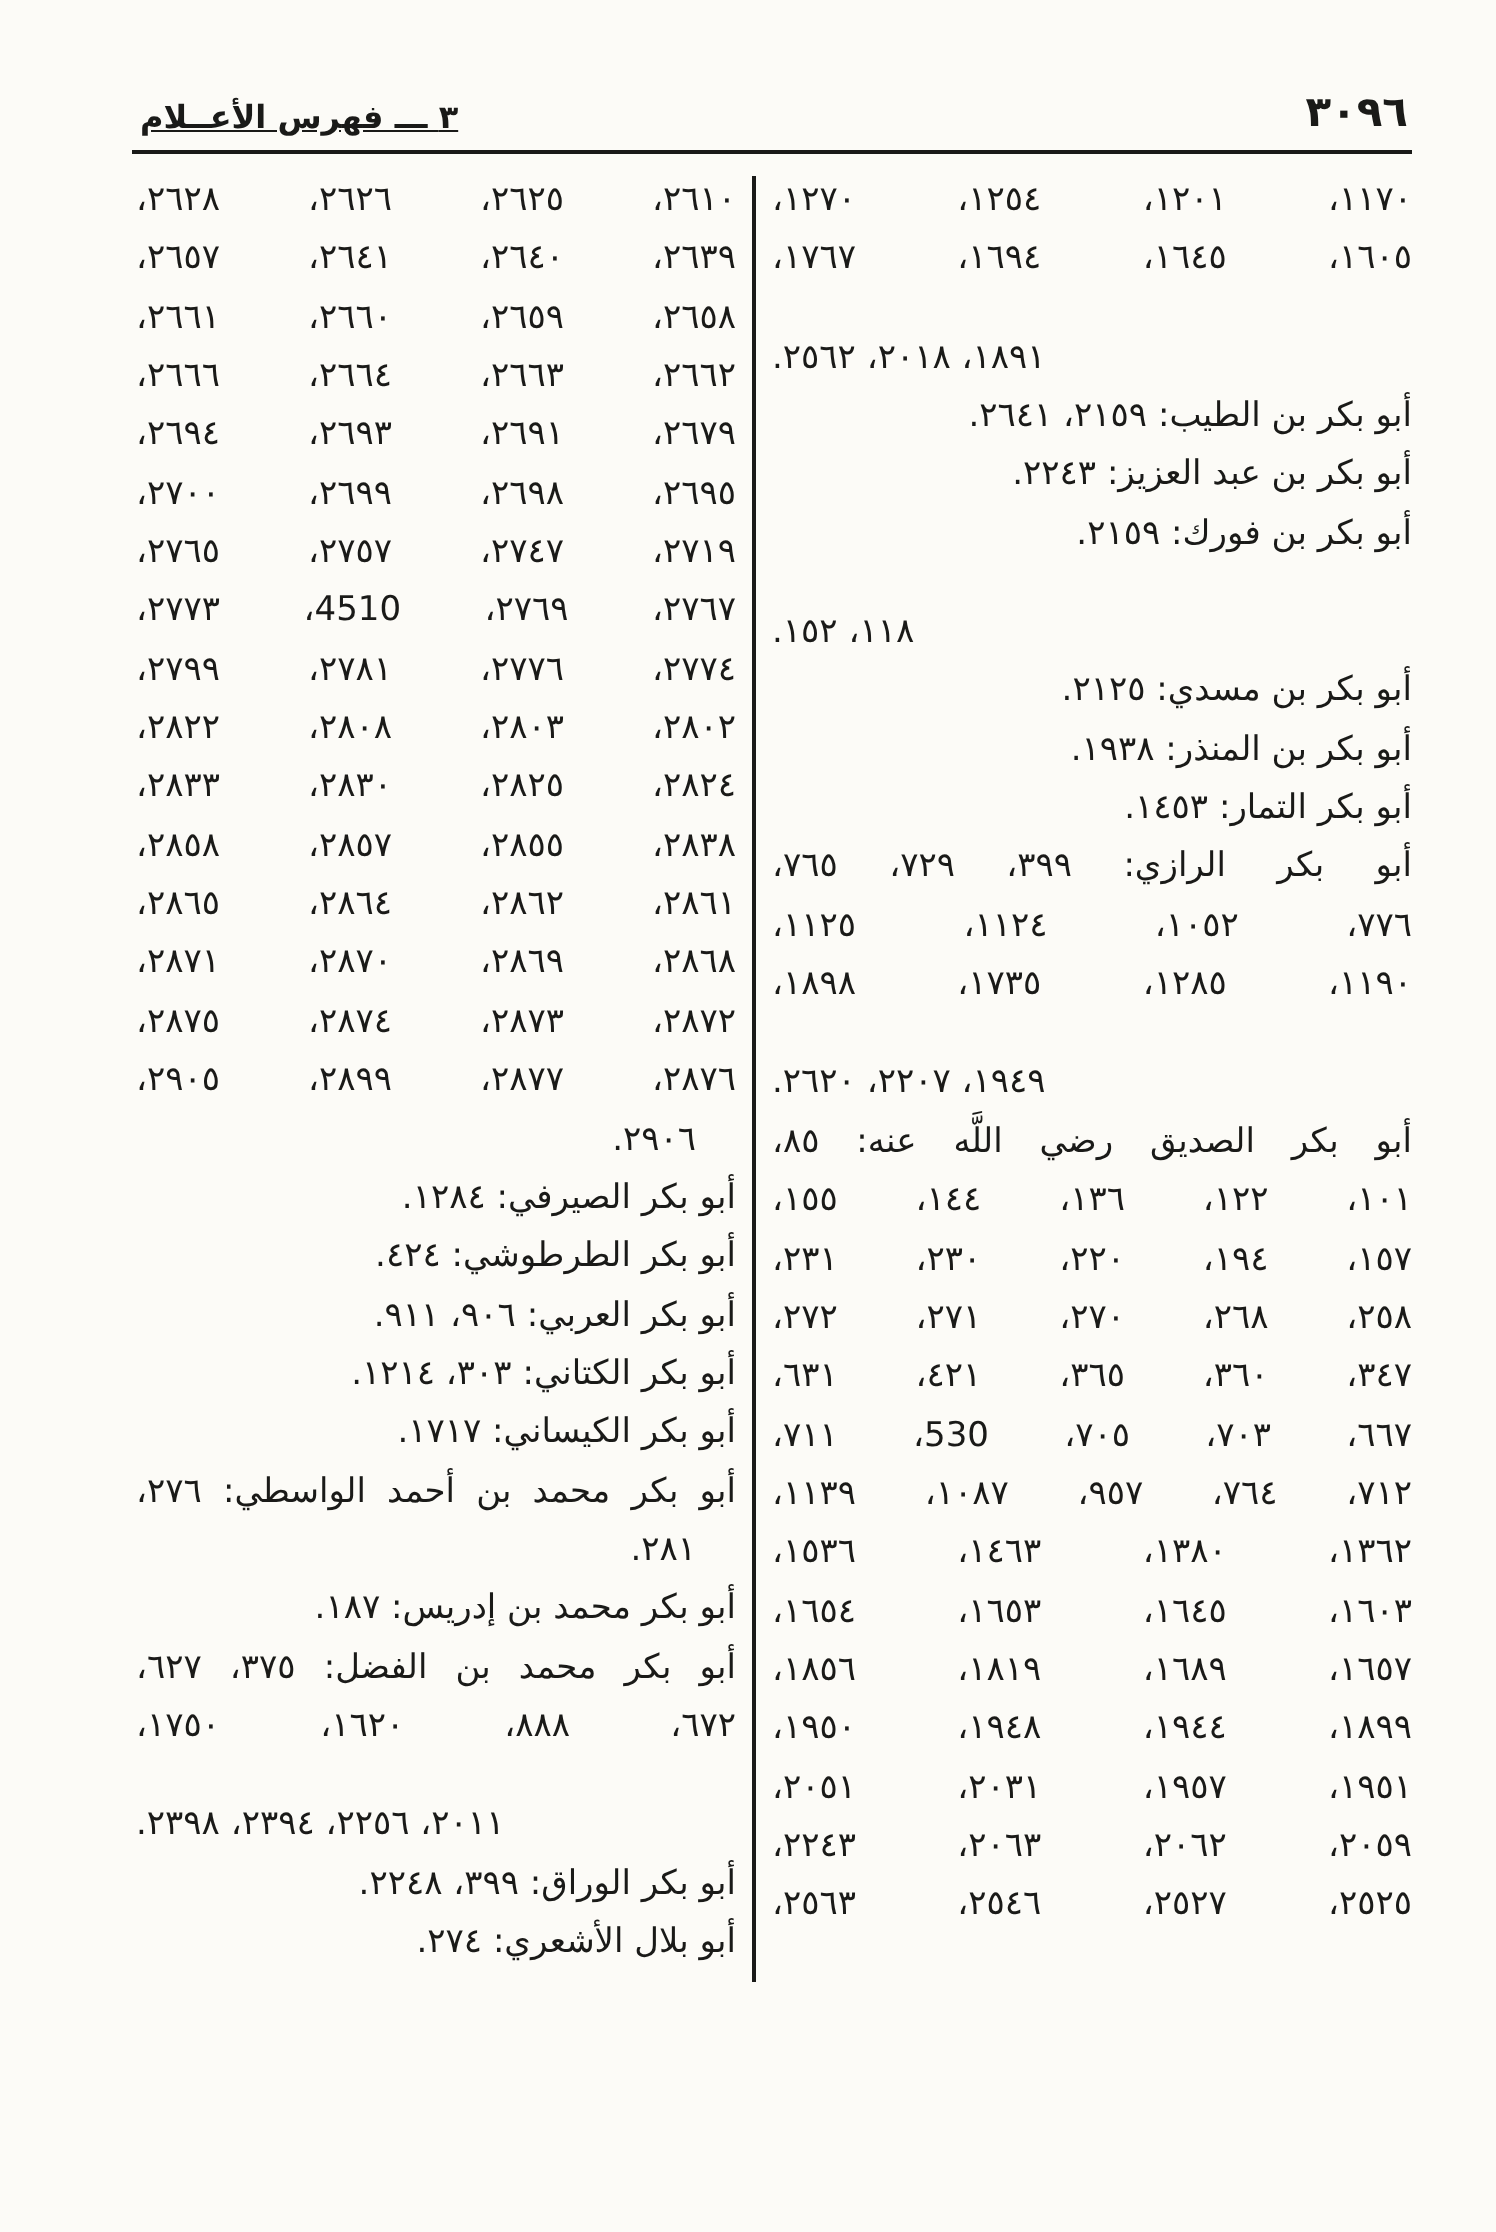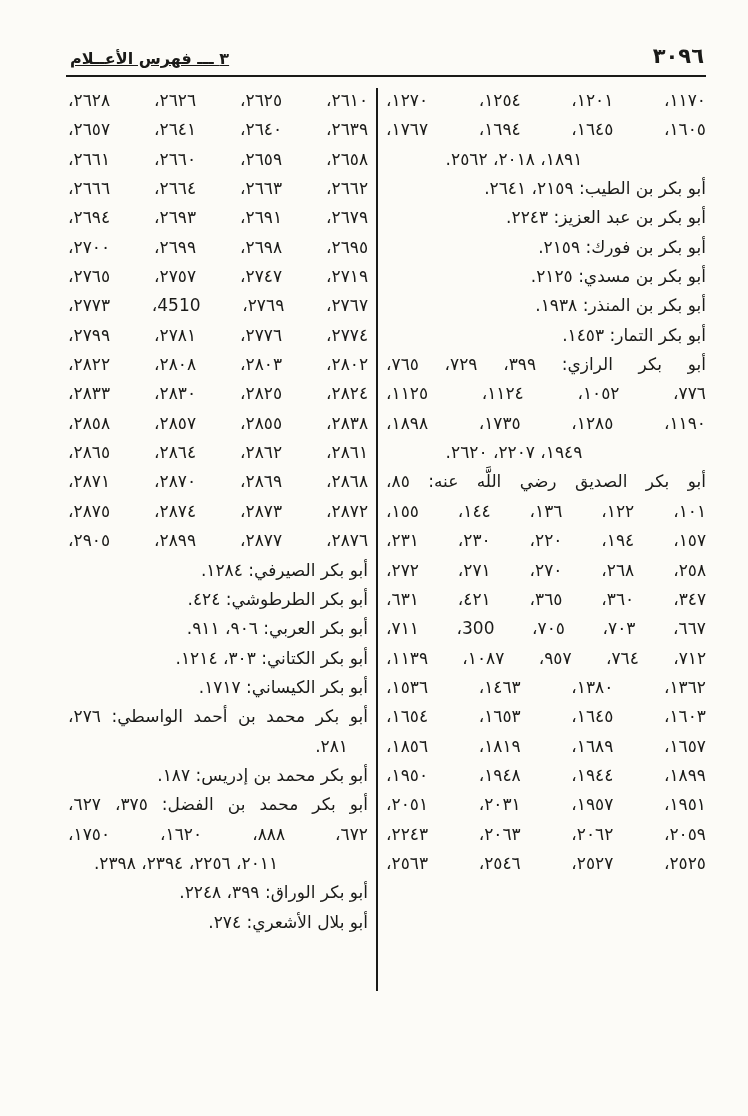--- a/index.html
+++ b/index.html
@@ -58,53 +58,54 @@
     flex:none;
   }
   .col-b{width:300px;}
   .ln{
     font-size:17px;
     line-height:29.35px;
     height:29.35px;
   }
   .ln-j{text-align:justify;text-align-last:justify;}
   .ln-r{text-align:right;}
-  .ln-c{text-align:center;text-indent:64px;}
+  .ln-c{text-align:left;text-indent:64px;margin-top:20px;}
   .ln-c2{text-align:right;text-indent:20px;}
 </style>
 </head>
 <body>
 
 <div class="page">
   <div class="header">
     <div class="page-number">٣٠٩٦</div>
     <div class="running-title">٣ ـــ فهرس الأعــلام</div>
   </div>
   <div class="rule"></div>
   <div class="columns">
     <div class="col col-a">
         <div class="ln ln-j">١١٧٠، ١٢٠١، ١٢٥٤، ١٢٧٠،</div>
         <div class="ln ln-j">١٦٠٥، ١٦٤٥، ١٦٩٤، ١٧٦٧،</div>
         <div class="ln ln-c">١٨٩١، ٢٠١٨، ٢٥٦٢.</div>
         <div class="ln ln-r">أبو بكر بن الطيب: ٢١٥٩، ٢٦٤١.</div>
         <div class="ln ln-r">أبو بكر بن عبد العزيز: ٢٢٤٣.</div>
         <div class="ln ln-r">أبو بكر بن فورك: ٢١٥٩.</div>
+        <div class="ln ln-c">١١٨، ١٥٢.</div>
         <div class="ln ln-r">أبو بكر بن مسدي: ٢١٢٥.</div>
         <div class="ln ln-r">أبو بكر بن المنذر: ١٩٣٨.</div>
         <div class="ln ln-r">أبو بكر التمار: ١٤٥٣.</div>
         <div class="ln ln-j">أبو بكر الرازي: ٣٩٩، ٧٢٩، ٧٦٥،</div>
         <div class="ln ln-j">٧٧٦، ١٠٥٢، ١١٢٤، ١١٢٥،</div>
         <div class="ln ln-j">١١٩٠، ١٢٨٥، ١٧٣٥، ١٨٩٨،</div>
         <div class="ln ln-c">١٩٤٩، ٢٢٠٧، ٢٦٢٠.</div>
         <div class="ln ln-j">أبو بكر الصديق رضي اللَّه عنه: ٨٥،</div>
         <div class="ln ln-j">١٠١، ١٢٢، ١٣٦، ١٤٤، ١٥٥،</div>
         <div class="ln ln-j">١٥٧، ١٩٤، ٢٢٠، ٢٣٠، ٢٣١،</div>
         <div class="ln ln-j">٢٥٨، ٢٦٨، ٢٧٠، ٢٧١، ٢٧٢،</div>
         <div class="ln ln-j">٣٤٧، ٣٦٠، ٣٦٥، ٤٢١، ٦٣١،</div>
-        <div class="ln ln-j">٦٦٧، ٧٠٣، ٧٠٥، 300، ٧١١،</div>
+        <div class="ln ln-j">٦٦٧، ٧٠٣، ٧٠٥، 530، ٧١١،</div>
         <div class="ln ln-j">٧١٢، ٧٦٤، ٩٥٧، ١٠٨٧، ١١٣٩،</div>
         <div class="ln ln-j">١٣٦٢، ١٣٨٠، ١٤٦٣، ١٥٣٦،</div>
         <div class="ln ln-j">١٦٠٣، ١٦٤٥، ١٦٥٣، ١٦٥٤،</div>
         <div class="ln ln-j">١٦٥٧، ١٦٨٩، ١٨١٩، ١٨٥٦،</div>
         <div class="ln ln-j">١٨٩٩، ١٩٤٤، ١٩٤٨، ١٩٥٠،</div>
         <div class="ln ln-j">١٩٥١، ١٩٥٧، ٢٠٣١، ٢٠٥١،</div>
         <div class="ln ln-j">٢٠٥٩، ٢٠٦٢، ٢٠٦٣، ٢٢٤٣،</div>
         <div class="ln ln-j">٢٥٢٥، ٢٥٢٧، ٢٥٤٦، ٢٥٦٣،</div>
       </div>
     <div class="divider"></div>
@@ -118,20 +119,21 @@
         <div class="ln ln-j">٢٧١٩، ٢٧٤٧، ٢٧٥٧، ٢٧٦٥،</div>
         <div class="ln ln-j">٢٧٦٧، ٢٧٦٩، 4510، ٢٧٧٣،</div>
         <div class="ln ln-j">٢٧٧٤، ٢٧٧٦، ٢٧٨١، ٢٧٩٩،</div>
         <div class="ln ln-j">٢٨٠٢، ٢٨٠٣، ٢٨٠٨، ٢٨٢٢،</div>
         <div class="ln ln-j">٢٨٢٤، ٢٨٢٥، ٢٨٣٠، ٢٨٣٣،</div>
         <div class="ln ln-j">٢٨٣٨، ٢٨٥٥، ٢٨٥٧، ٢٨٥٨،</div>
         <div class="ln ln-j">٢٨٦١، ٢٨٦٢، ٢٨٦٤، ٢٨٦٥،</div>
         <div class="ln ln-j">٢٨٦٨، ٢٨٦٩، ٢٨٧٠، ٢٨٧١،</div>
         <div class="ln ln-j">٢٨٧٢، ٢٨٧٣، ٢٨٧٤، ٢٨٧٥،</div>
         <div class="ln ln-j">٢٨٧٦، ٢٨٧٧، ٢٨٩٩، ٢٩٠٥،</div>
+        <div class="ln ln-c2">٢٩٠٦.</div>
         <div class="ln ln-r">أبو بكر الصيرفي: ١٢٨٤.</div>
         <div class="ln ln-r">أبو بكر الطرطوشي: ٤٢٤.</div>
         <div class="ln ln-r">أبو بكر العربي: ٩٠٦، ٩١١.</div>
         <div class="ln ln-r">أبو بكر الكتاني: ٣٠٣، ١٢١٤.</div>
         <div class="ln ln-r">أبو بكر الكيساني: ١٧١٧.</div>
         <div class="ln ln-j">أبو بكر محمد بن أحمد الواسطي: ٢٧٦،</div>
         <div class="ln ln-c2">٢٨١.</div>
         <div class="ln ln-r">أبو بكر محمد بن إدريس: ١٨٧.</div>
         <div class="ln ln-j">أبو بكر محمد بن الفضل: ٣٧٥، ٦٢٧،</div>
         <div class="ln ln-j">٦٧٢، ٨٨٨، ١٦٢٠، ١٧٥٠،</div>

